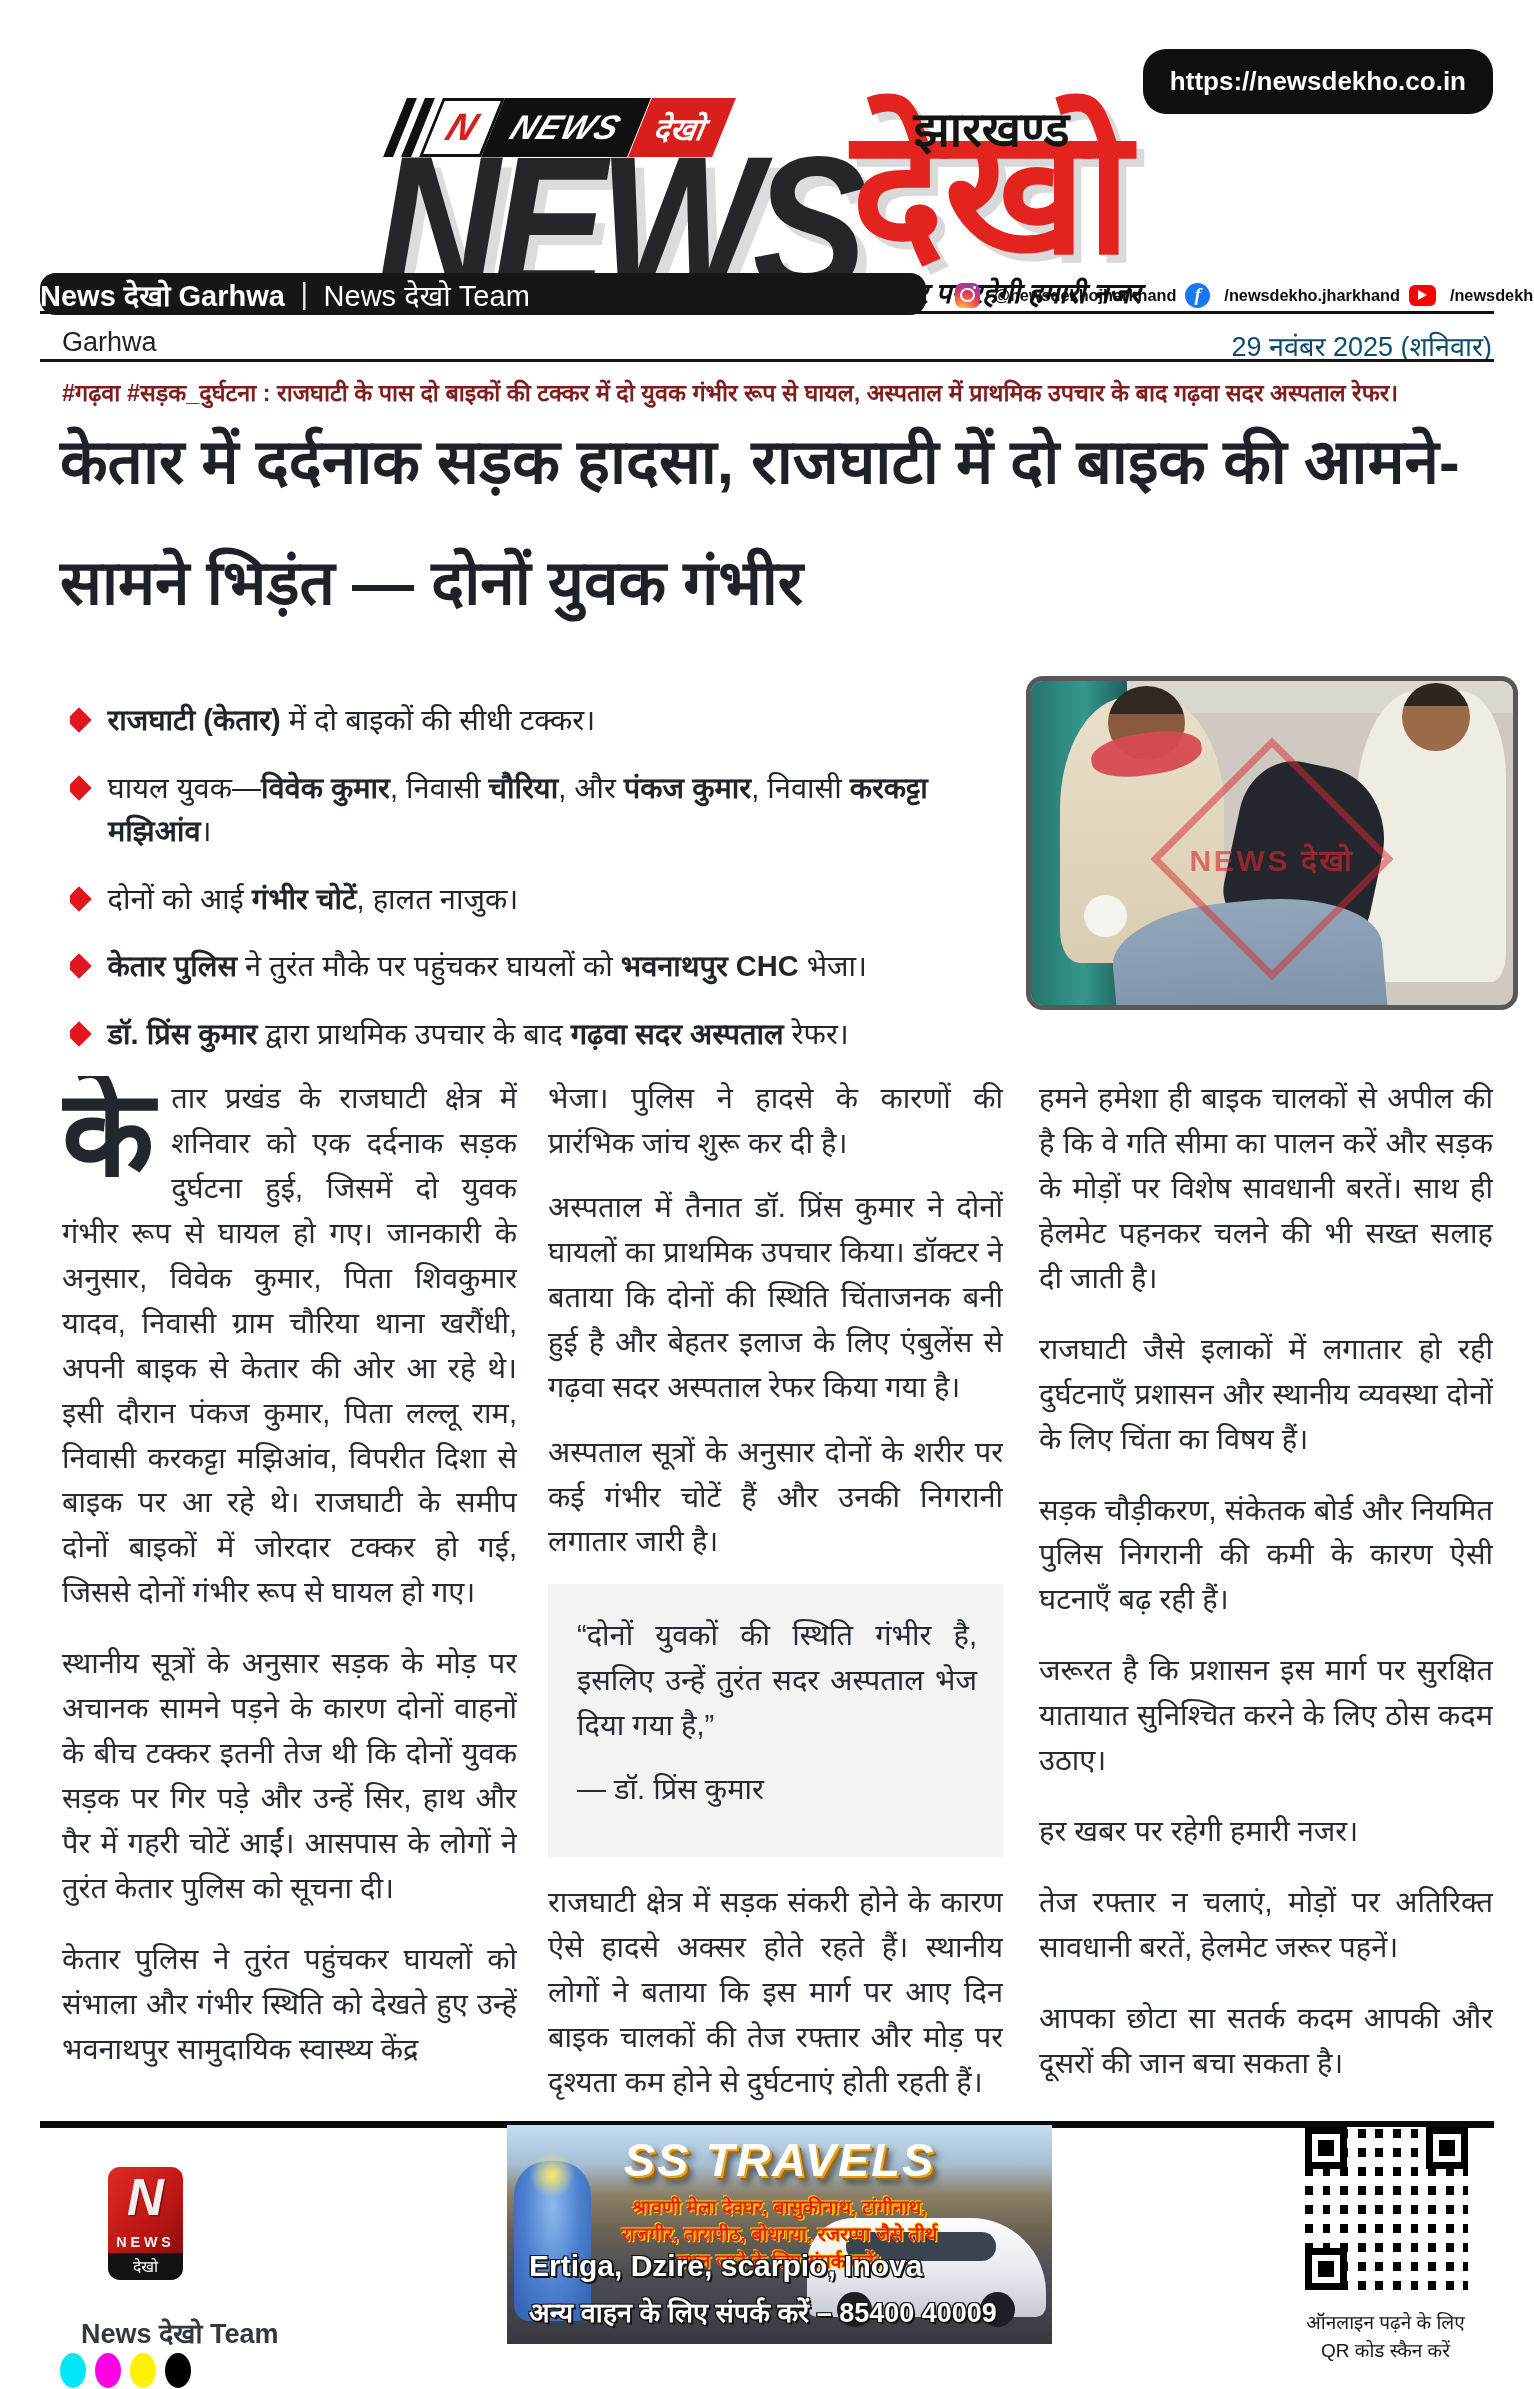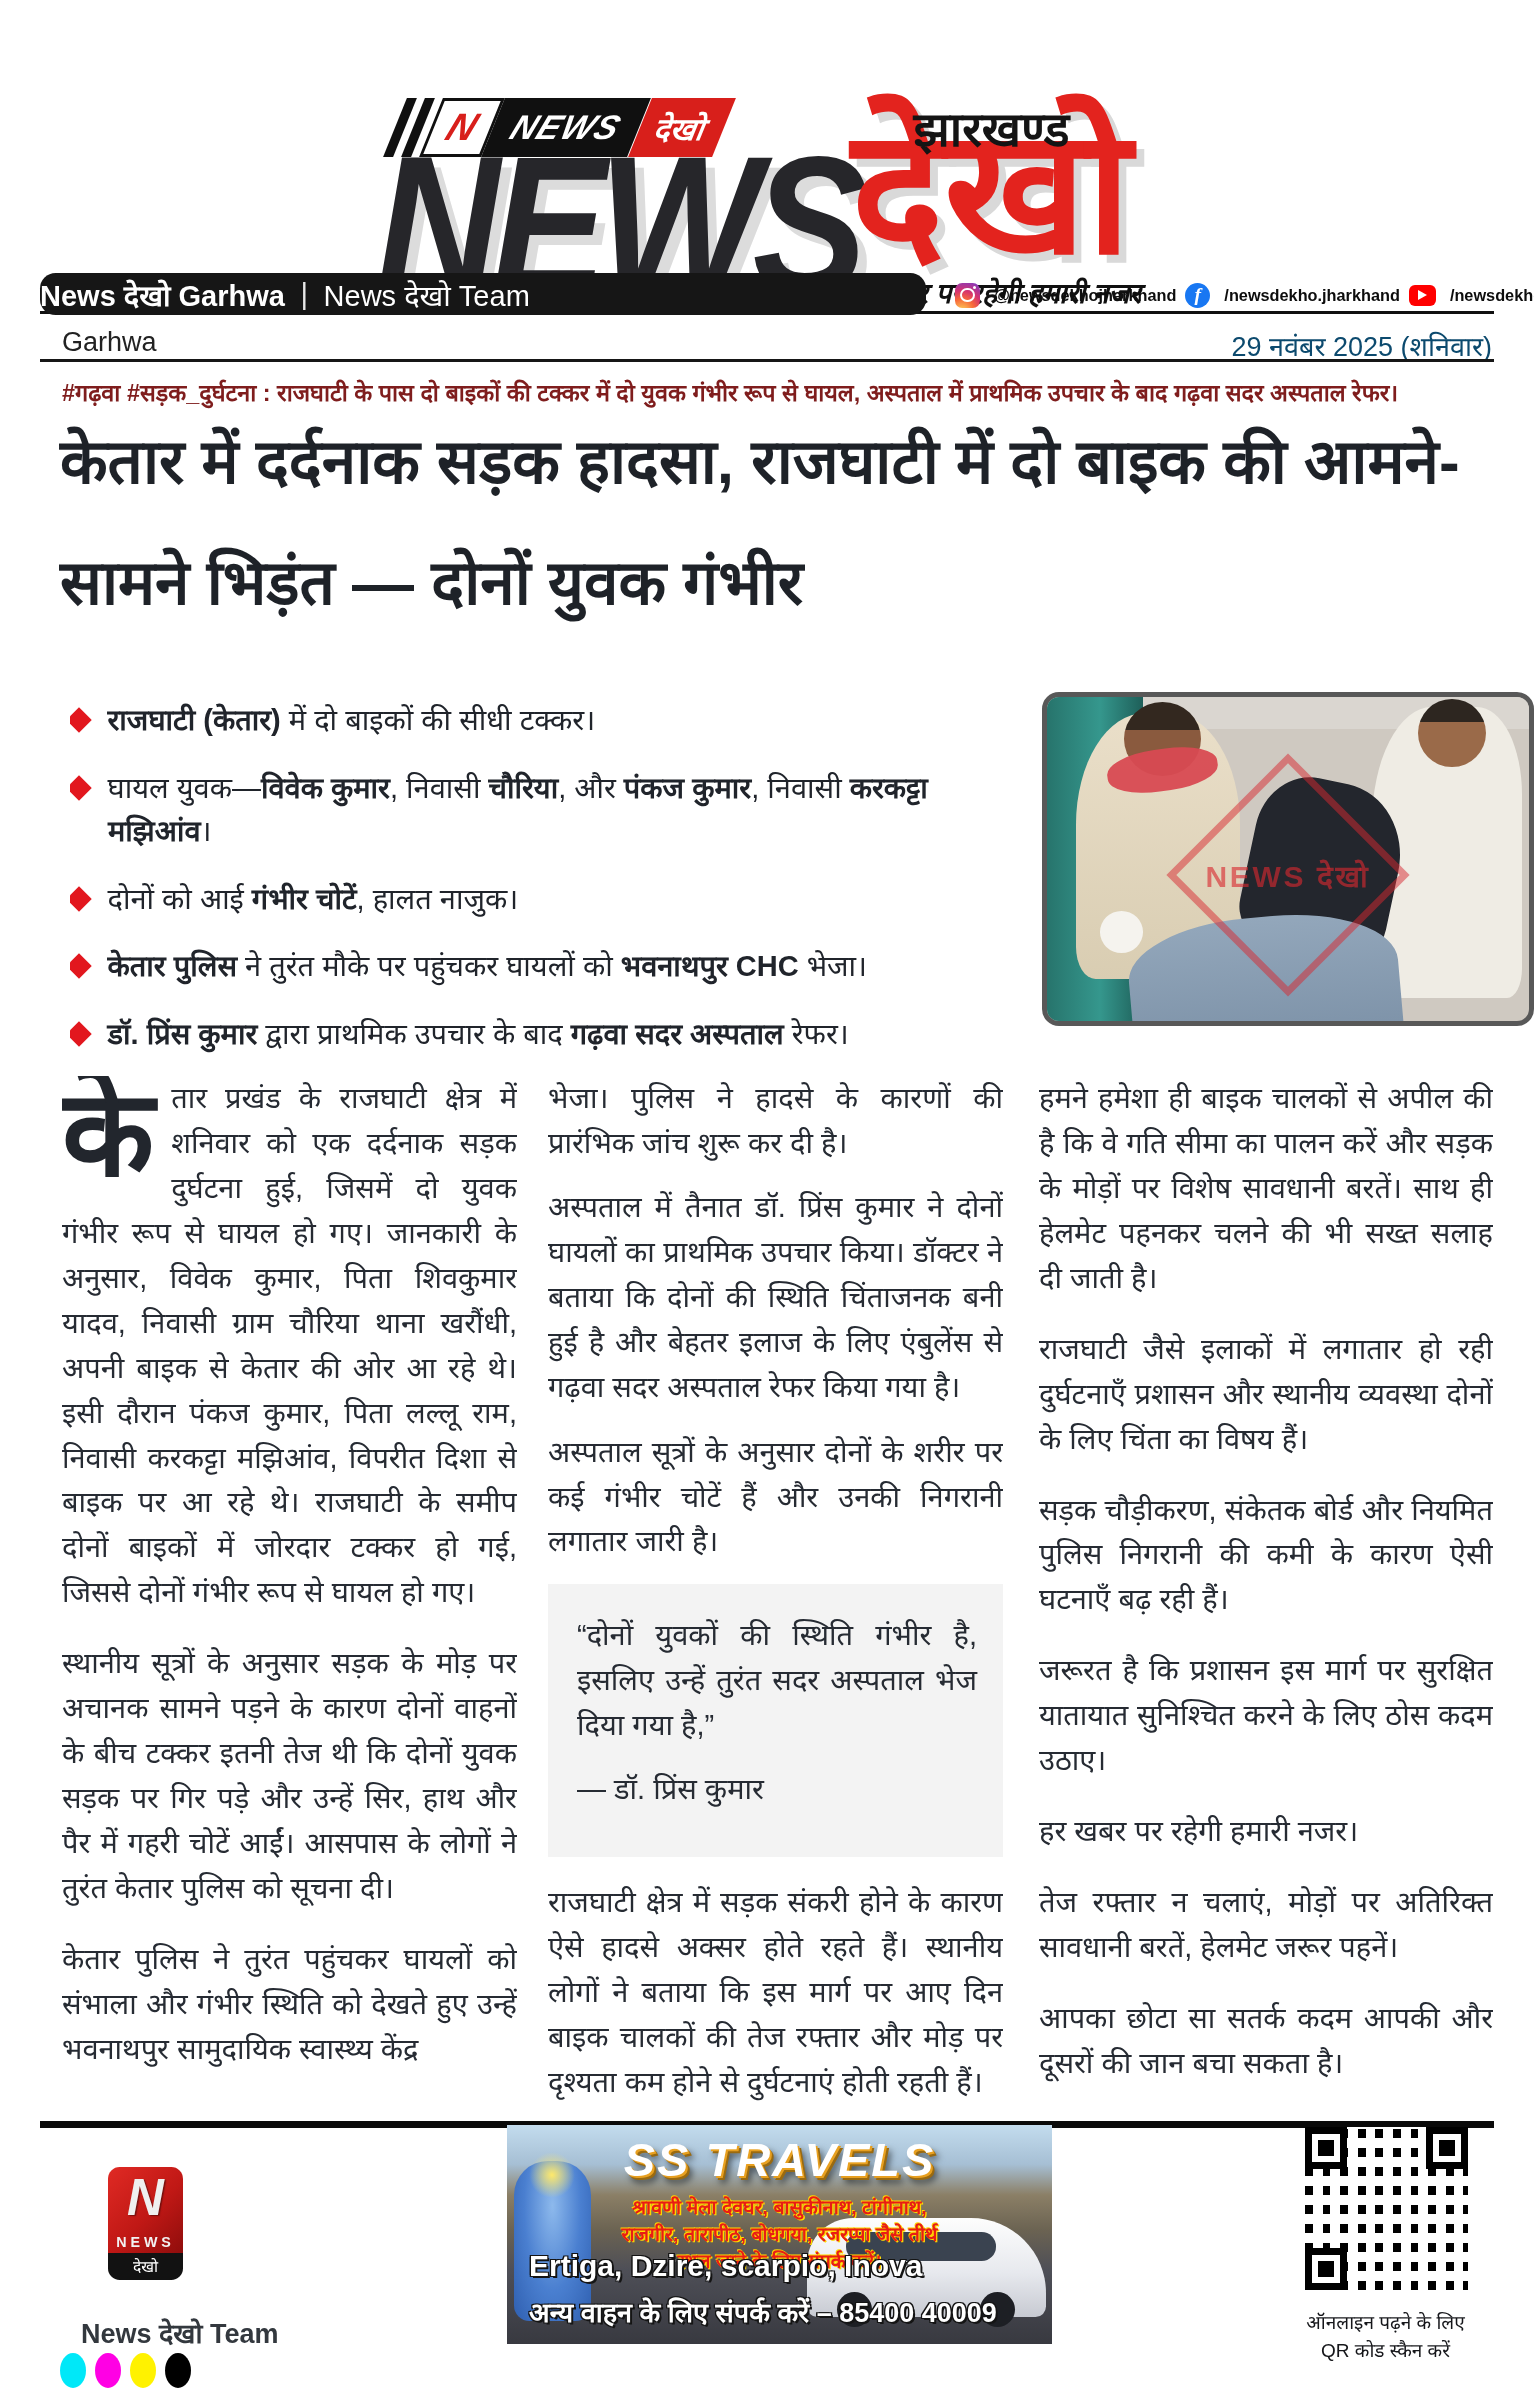--- a/index.html
+++ b/index.html
@@ -136,20 +136,21 @@
   .qr-caption { position:absolute; left:1286px; top:2309px; width:199px; text-align:center; font-size:19px;
     line-height:1.45; color:#15161a; }
   .print-marks { position:absolute; left:60px; top:2353px; display:flex; gap:9px; }
   .print-marks div { width:26px; height:35px; border-radius:50%; }
 </style>
 </head>
 <body>
 
 <div class="page">
 
+  <div class="url-pill">https://newsdekho.co.in</div>
 
   <div class="badge">
     <span class="stripe"></span>
     <span class="stripe"></span>
     <span class="nbox">N</span>
     <span class="newsbox">NEWS</span>
     <span class="dekhobox">देखो</span>
   </div>
 
   <div class="mast-news">NEWS</div>
@@ -190,21 +191,21 @@
   <h1 class="headline">केतार में दर्दनाक सड़क हादसा, राजघाटी में दो बाइक की आमने-सामने भिड़ंत — दोनों युवक गंभीर</h1>
 
   <ul class="bullets" id="bullet-list">
       <li><span class="diamond"></span><span style="font-weight: bold;">राजघाटी (केतार)</span><span> में दो बाइकों की सीधी टक्कर।</span></li>
       <li><span class="diamond"></span><span>घायल युवक—</span><span style="font-weight: bold;">विवेक कुमार</span><span>, निवासी </span><span style="font-weight: bold;">चौरिया</span><span>, और </span><span style="font-weight: bold;">पंकज कुमार</span><span>, निवासी </span><span style="font-weight: bold;">करकट्टा मझिआंव</span><span>।</span></li>
       <li><span class="diamond"></span><span>दोनों को आई </span><span style="font-weight: bold;">गंभीर चोटें</span><span>, हालत नाजुक।</span></li>
       <li><span class="diamond"></span><span style="font-weight: bold;">केतार पुलिस</span><span> ने तुरंत मौके पर पहुंचकर घायलों को </span><span style="font-weight: bold;">भवनाथपुर CHC</span><span> भेजा।</span></li>
       <li><span class="diamond"></span><span style="font-weight: bold;">डॉ. प्रिंस कुमार</span><span> द्वारा प्राथमिक उपचार के बाद </span><span style="font-weight: bold;">गढ़वा सदर अस्पताल</span><span> रेफर।</span></li>
     </ul>
 
-  <figure class="photo" style="margin:16px;">
+  <figure class="photo" style="margin:0;">
     <div class="ph-curtain"></div>
     <div class="ph-panel"></div>
     <div class="ph-person-left"></div>
     <div class="ph-head-left"></div>
     <div class="ph-scarf"></div>
     <div class="ph-person-right"></div>
     <div class="ph-head-right"></div>
     <div class="ph-jacket"></div>
     <div class="ph-patient"></div>
     <div class="ph-cotton"></div>

